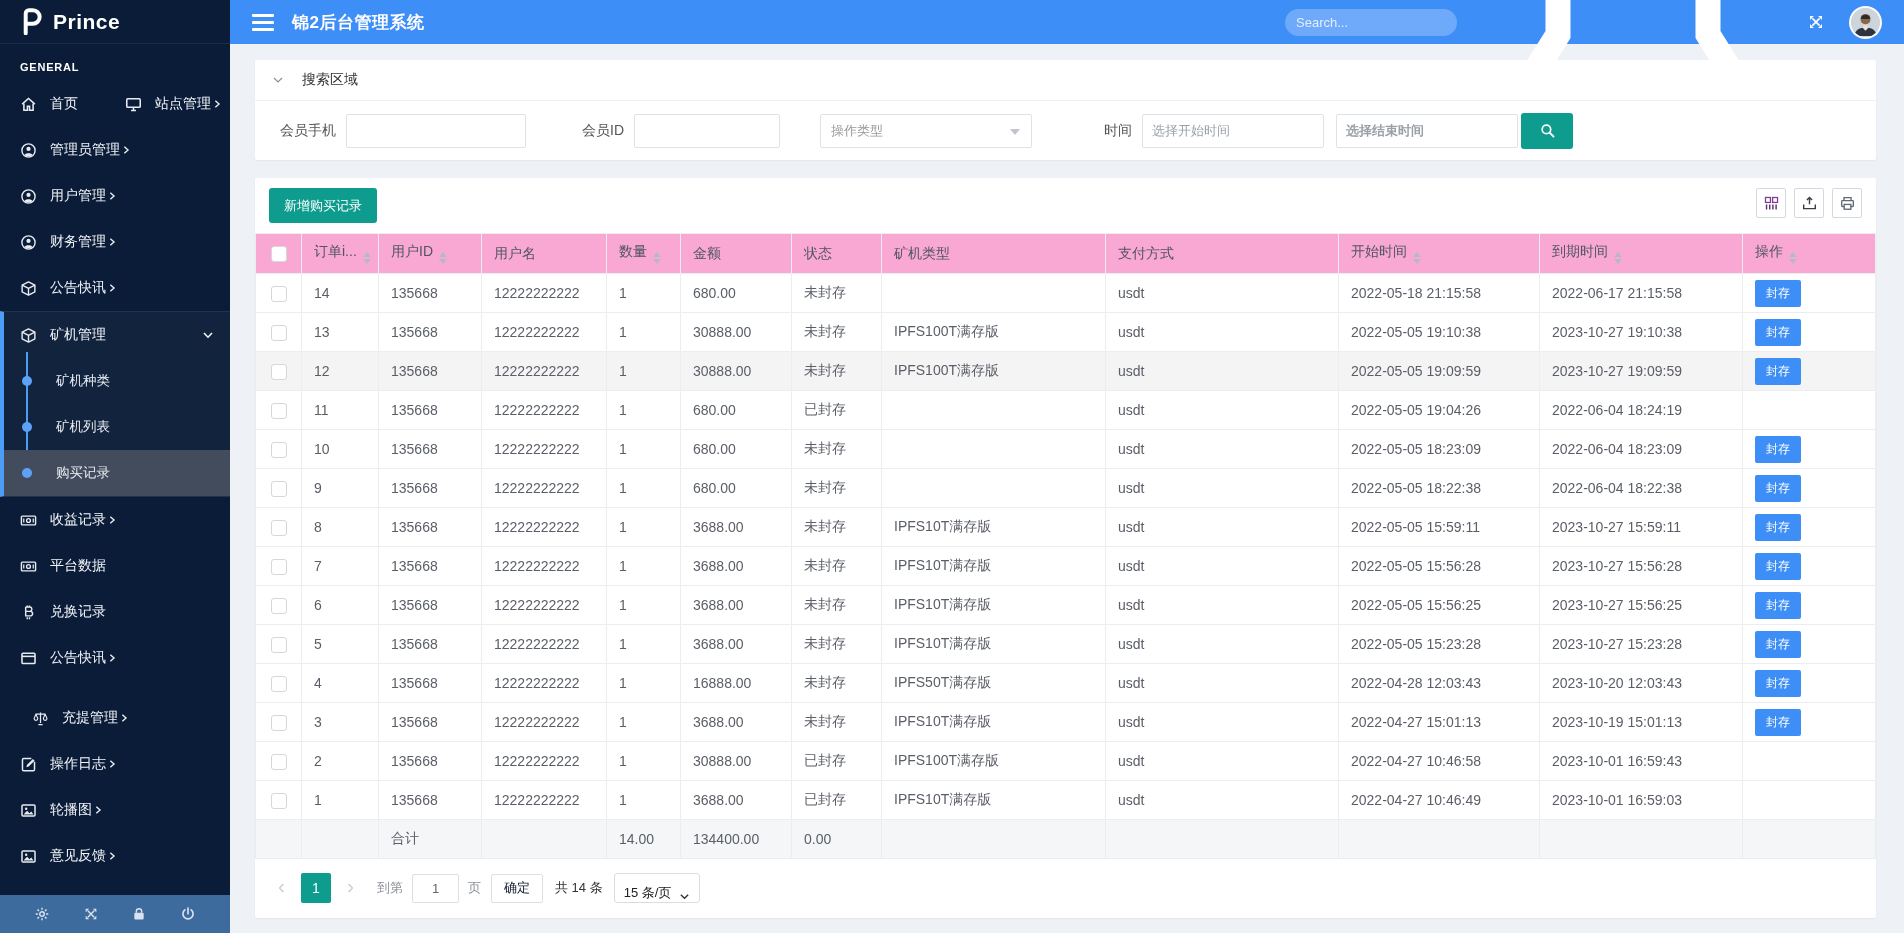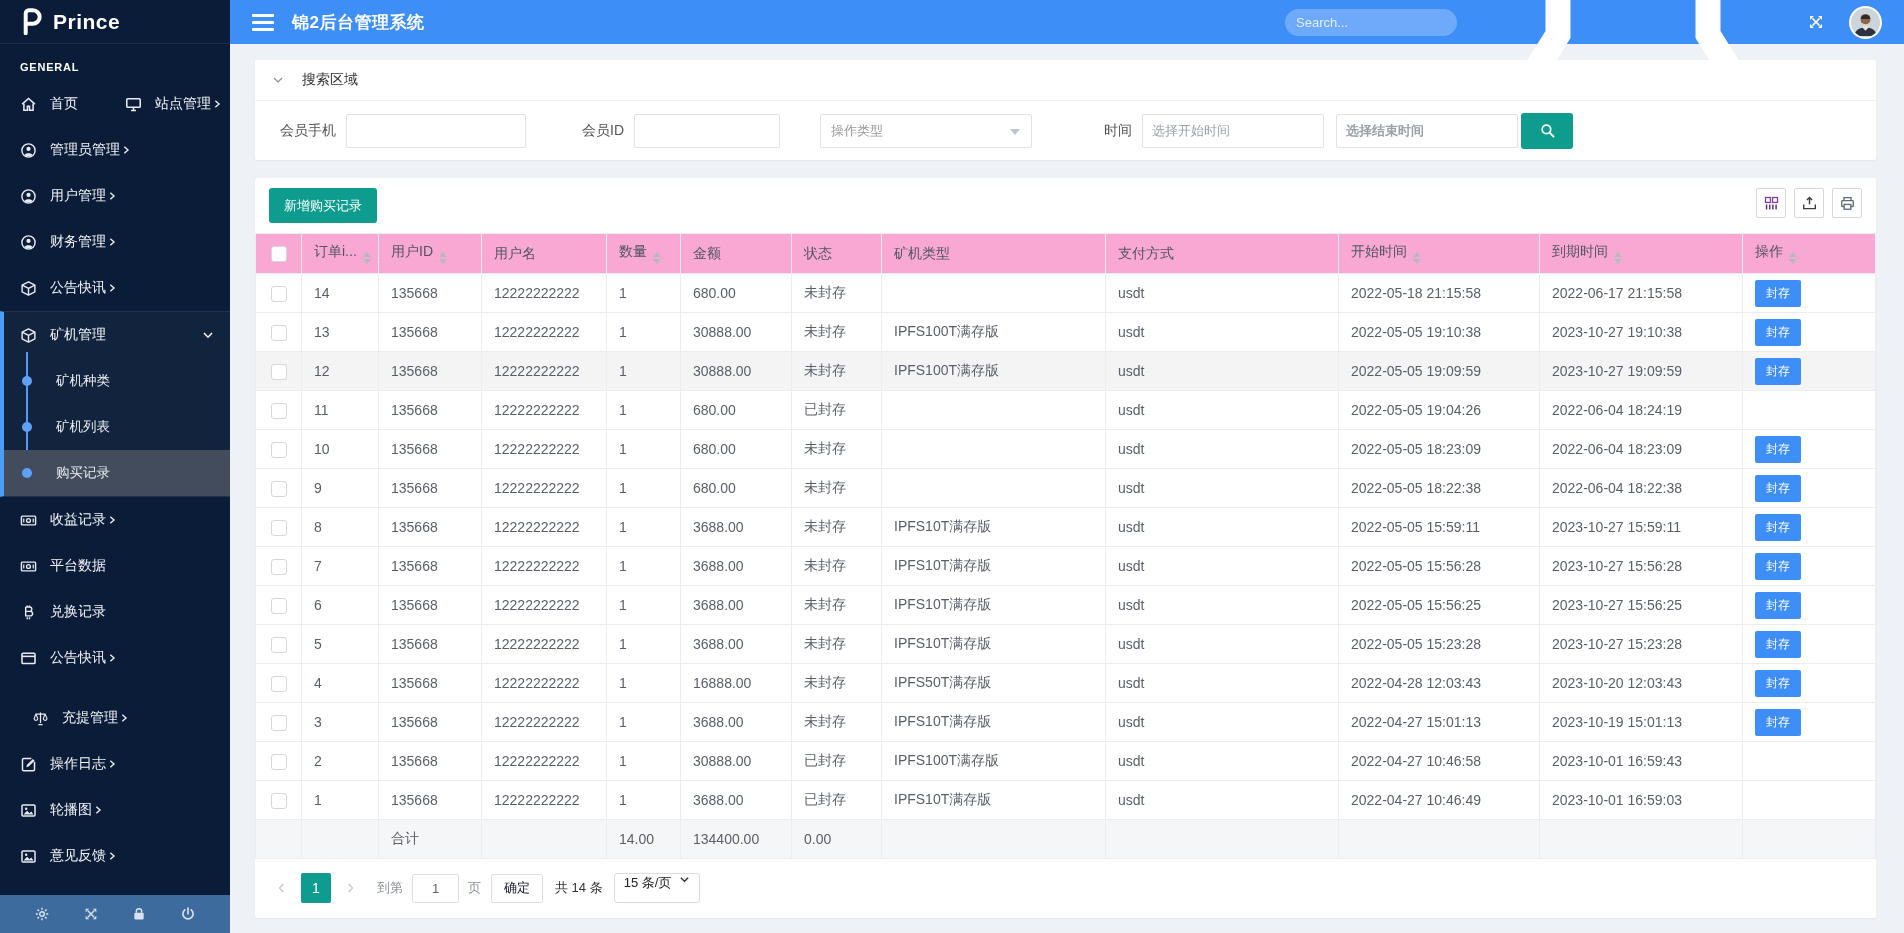--- a/index.html
+++ b/index.html
@@ -123,21 +123,21 @@
   .pg-cur { width:30px; height:30px; margin:0 6px; background:#0e9c8f; color:#fff; border-radius:2px;
             display:flex; align-items:center; justify-content:center; font-size:14px; cursor:pointer; }
   .goto-label { margin-left:14px; color:#8d9299; }
   .pg-input { width:47px; height:29px; border:1px solid #dcdfe4; border-radius:2px; text-align:center;
               font-size:13px; color:#666; margin:0 9px; outline:none; font-family:inherit; }
   .pg-unit { color:#8d9299; }
   .btn-ok { height:29px; padding:0 12px; margin:0 12px 0 10px; background:#fff; border:1px solid #dcdfe4;
             border-radius:2px; color:#0f172a; font-size:13px; cursor:pointer; font-family:Liberation Serif, serif; }
   .pg-total { color:#333; margin-right:11px; }
   .size-sel { height:30px; border:1px solid #d9dce1; border-radius:3px; background:#fff; display:flex;
-              align-items:flex-start; gap:8px; padding:0 9px; color:#222; font-size:13px; cursor:pointer; }
+              align-items:flex-end; gap:8px; padding:0 9px; color:#222; font-size:13px; cursor:pointer; }
   .size-sel .sc { width:11px; height:11px; color:#333; }
   .size-sel .sc svg { width:100%; height:100%; }
 </style>
 </head>
 <body>
 
 <div class="sidebar">
   <div class="logo">
     <span class="logo-p">
       <svg viewBox="0 0 26 30">

